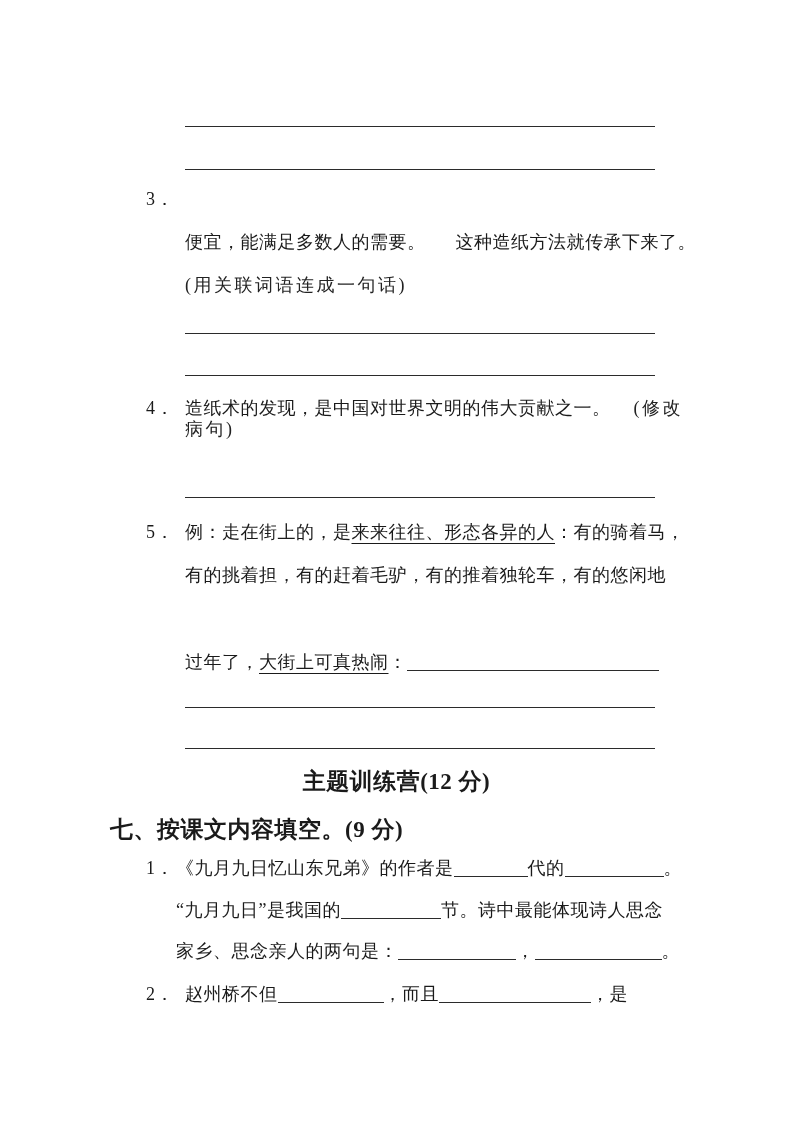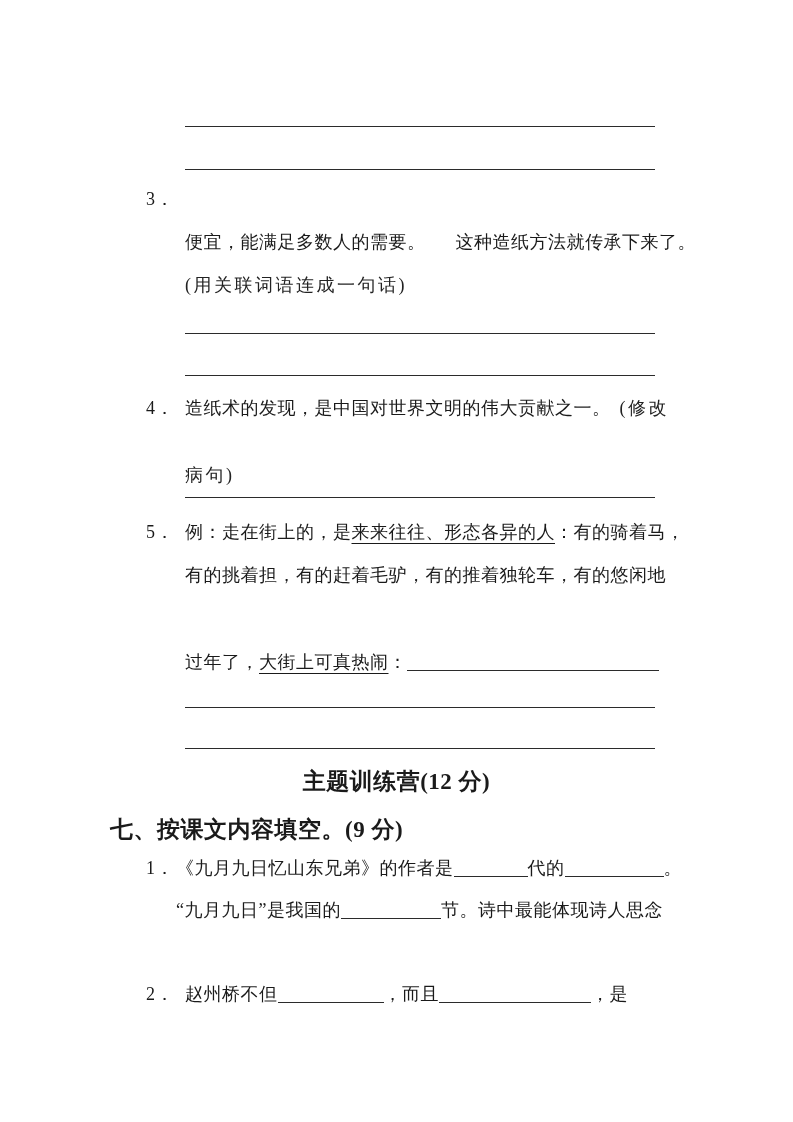--- a/index.html
+++ b/index.html
@@ -41,21 +41,21 @@
   .u {
     text-decoration:underline;
     text-underline-offset:5px;
     text-decoration-thickness:1.4px;
   }
   .note {
     letter-spacing:2.5px;
     color:#222;
   }
   .gap-seg { margin-left:25px; }
-  .tight-note { margin-left:4px; }
+  .tight-note { margin-left:18px; }
   .heading {
     position:absolute;
     left:0; width:793px;
     text-align:center;
     font-size:23px;
     font-weight:600;
     letter-spacing:0.5px;
   }
   .sec-title {
     position:absolute;
@@ -84,21 +84,21 @@
     <span class="note">(用关联词语连成一句话)</span>
   </div>
   <div class="hr" style="top:333px;"></div>
   <div class="hr" style="top:375px;"></div>
 
   <div class="row" style="top:396px;">
     <span class="num">4．</span>
     <span>造纸术的发现，是中国对世界文明的伟大贡献之一。</span>
     <span class="note tight-note">(修改</span>
   </div>
-  <div class="row" style="top:463px;">
+  <div class="row" style="top:417px;">
     <span class="note">病句)</span>
   </div>
   <div class="hr" style="top:497px;"></div>
 
   <div class="row" style="top:520px;">
     <span class="num">5．</span>
     <span>例：走在街上的，是</span><span class="u">来来往往、形态各异的人</span><span>：有的骑着马，</span>
   </div>
   <div class="row" style="top:563px;">
     <span>有的挑着担，有的赶着毛驴，有的推着独轮车，有的悠闲地</span>
@@ -113,19 +113,22 @@
 
   <div class="sec-title" style="top:814px;">七、按课文内容填空。(9 分)</div>
 
   <div class="row" style="top:856px; left:176px;">
     <span class="num" style="left:-30px;">1．</span>
     <span>《九月九日忆山东兄弟》的作者是</span><span class="blank" style="width:74px;"></span><span>代的</span><span class="blank" style="width:99px;"></span><span>。</span>
   </div>
   <div class="row" style="top:898px; left:176px;">
     <span>“九月九日”是我国的</span><span class="blank" style="width:100px;"></span><span>节。诗中最能体现诗人思念</span>
   </div>
+  <div class="row" style="top:939px; left:176px;">
+    <span>家乡、思念亲人的两句是：</span><span class="blank" style="width:118px;"></span><span>，</span><span class="blank" style="width:127px;"></span><span>。</span>
+  </div>
 
   <div class="row" style="top:982px;">
     <span class="num">2．</span>
     <span>赵州桥不但</span><span class="blank" style="width:106px;"></span><span>，而且</span><span class="blank" style="width:152px;"></span><span>，是</span>
   </div>
 
 </div>
 
 </body></html>

